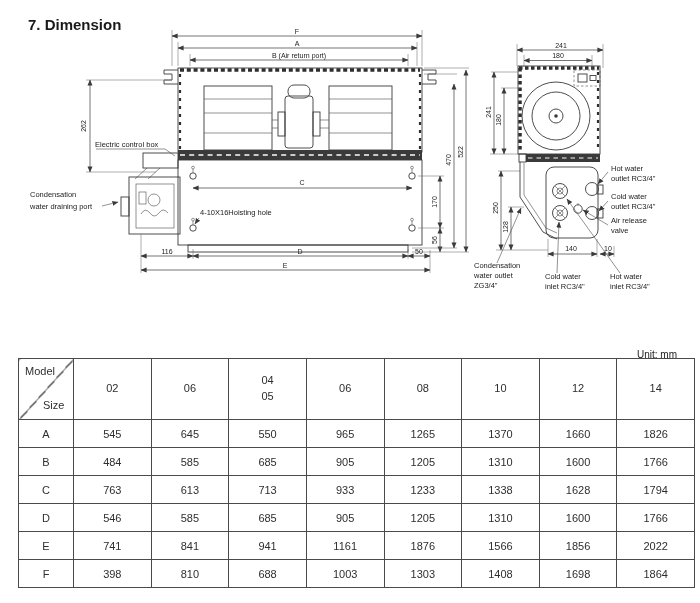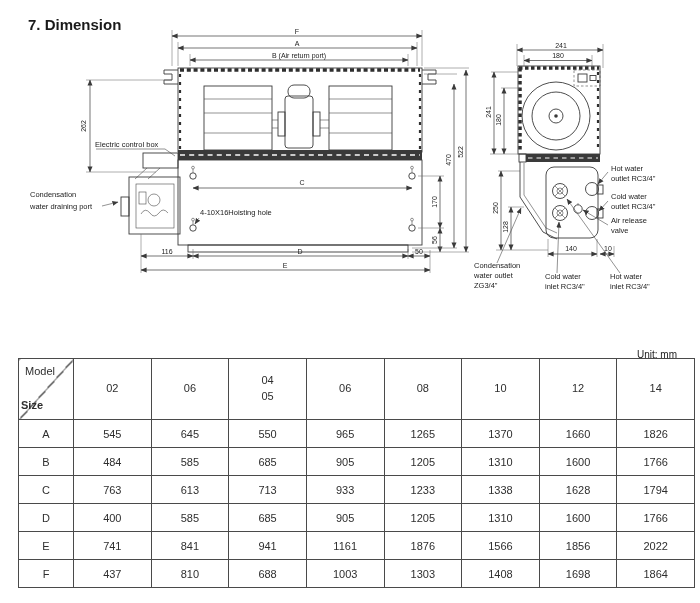--- a/index.html
+++ b/index.html
@@ -34,21 +34,21 @@
   table.dim-table{border:1.5px solid #4a4a4a;}
   table.dim-table thead th{height:60px;white-space:pre-line;line-height:1.45;}
   table.dim-table tbody th, table.dim-table tbody td{height:27px;}
   th.corner{
     width:54px;position:relative;
     background:linear-gradient(to bottom right,
       transparent calc(50% - 0.6px), #4a4a4a calc(50% - 0.6px),
       #4a4a4a calc(50% + 0.6px), transparent calc(50% + 0.6px));
   }
   th.corner .corner-top{position:absolute;top:5px;left:6px;}
-  th.corner .corner-bottom{position:absolute;bottom:5px;left:2px;font-weight:bold;}
+  th.corner .corner-bottom{position:absolute;bottom:5px;left:24px;}
 </style>
 </head>
 <body>
 
 
 
 <div class="page-title">7. Dimension</div>
 
 <svg width="700" height="340" viewBox="0 0 700 340">
   <defs>
@@ -371,21 +371,21 @@
       <td>613</td>
       <td>713</td>
       <td>933</td>
       <td>1233</td>
       <td>1338</td>
       <td>1628</td>
       <td>1794</td>
     </tr>
     <tr>
       <th>D</th>
-      <td>400</td>
+      <td>546</td>
       <td>585</td>
       <td>685</td>
       <td>905</td>
       <td>1205</td>
       <td>1310</td>
       <td>1600</td>
       <td>1766</td>
     </tr>
     <tr>
       <th>E</th>
@@ -393,21 +393,21 @@
       <td>841</td>
       <td>941</td>
       <td>1161</td>
       <td>1876</td>
       <td>1566</td>
       <td>1856</td>
       <td>2022</td>
     </tr>
     <tr>
       <th>F</th>
-      <td>437</td>
+      <td>398</td>
       <td>810</td>
       <td>688</td>
       <td>1003</td>
       <td>1303</td>
       <td>1408</td>
       <td>1698</td>
       <td>1864</td>
     </tr>
   </tbody>
 </table>

